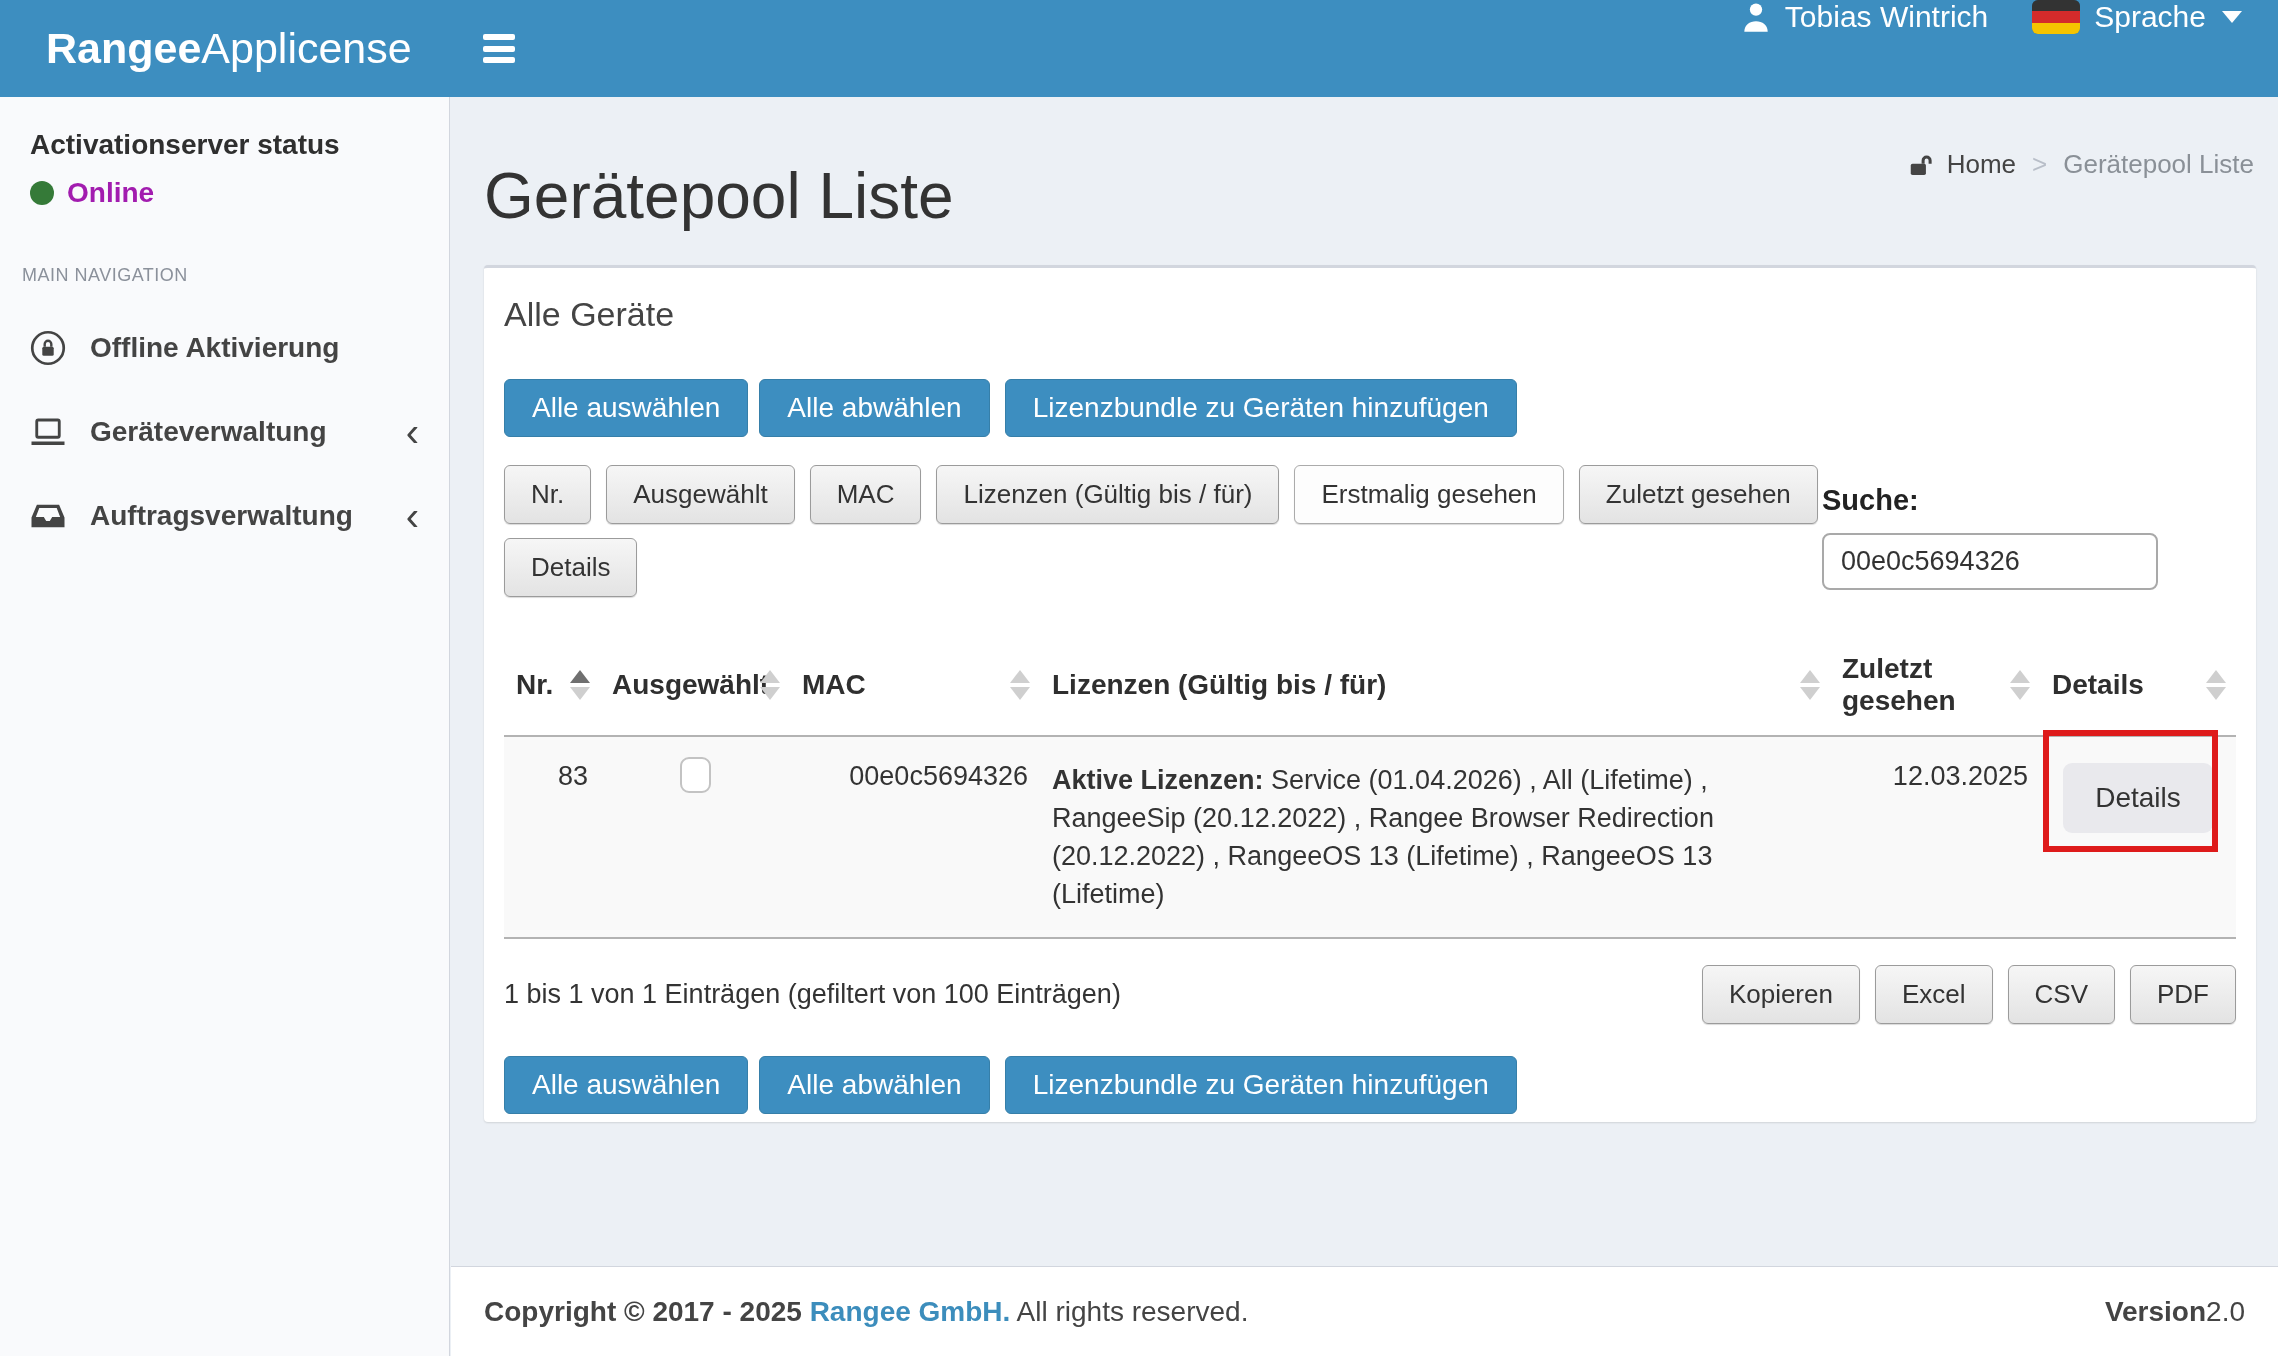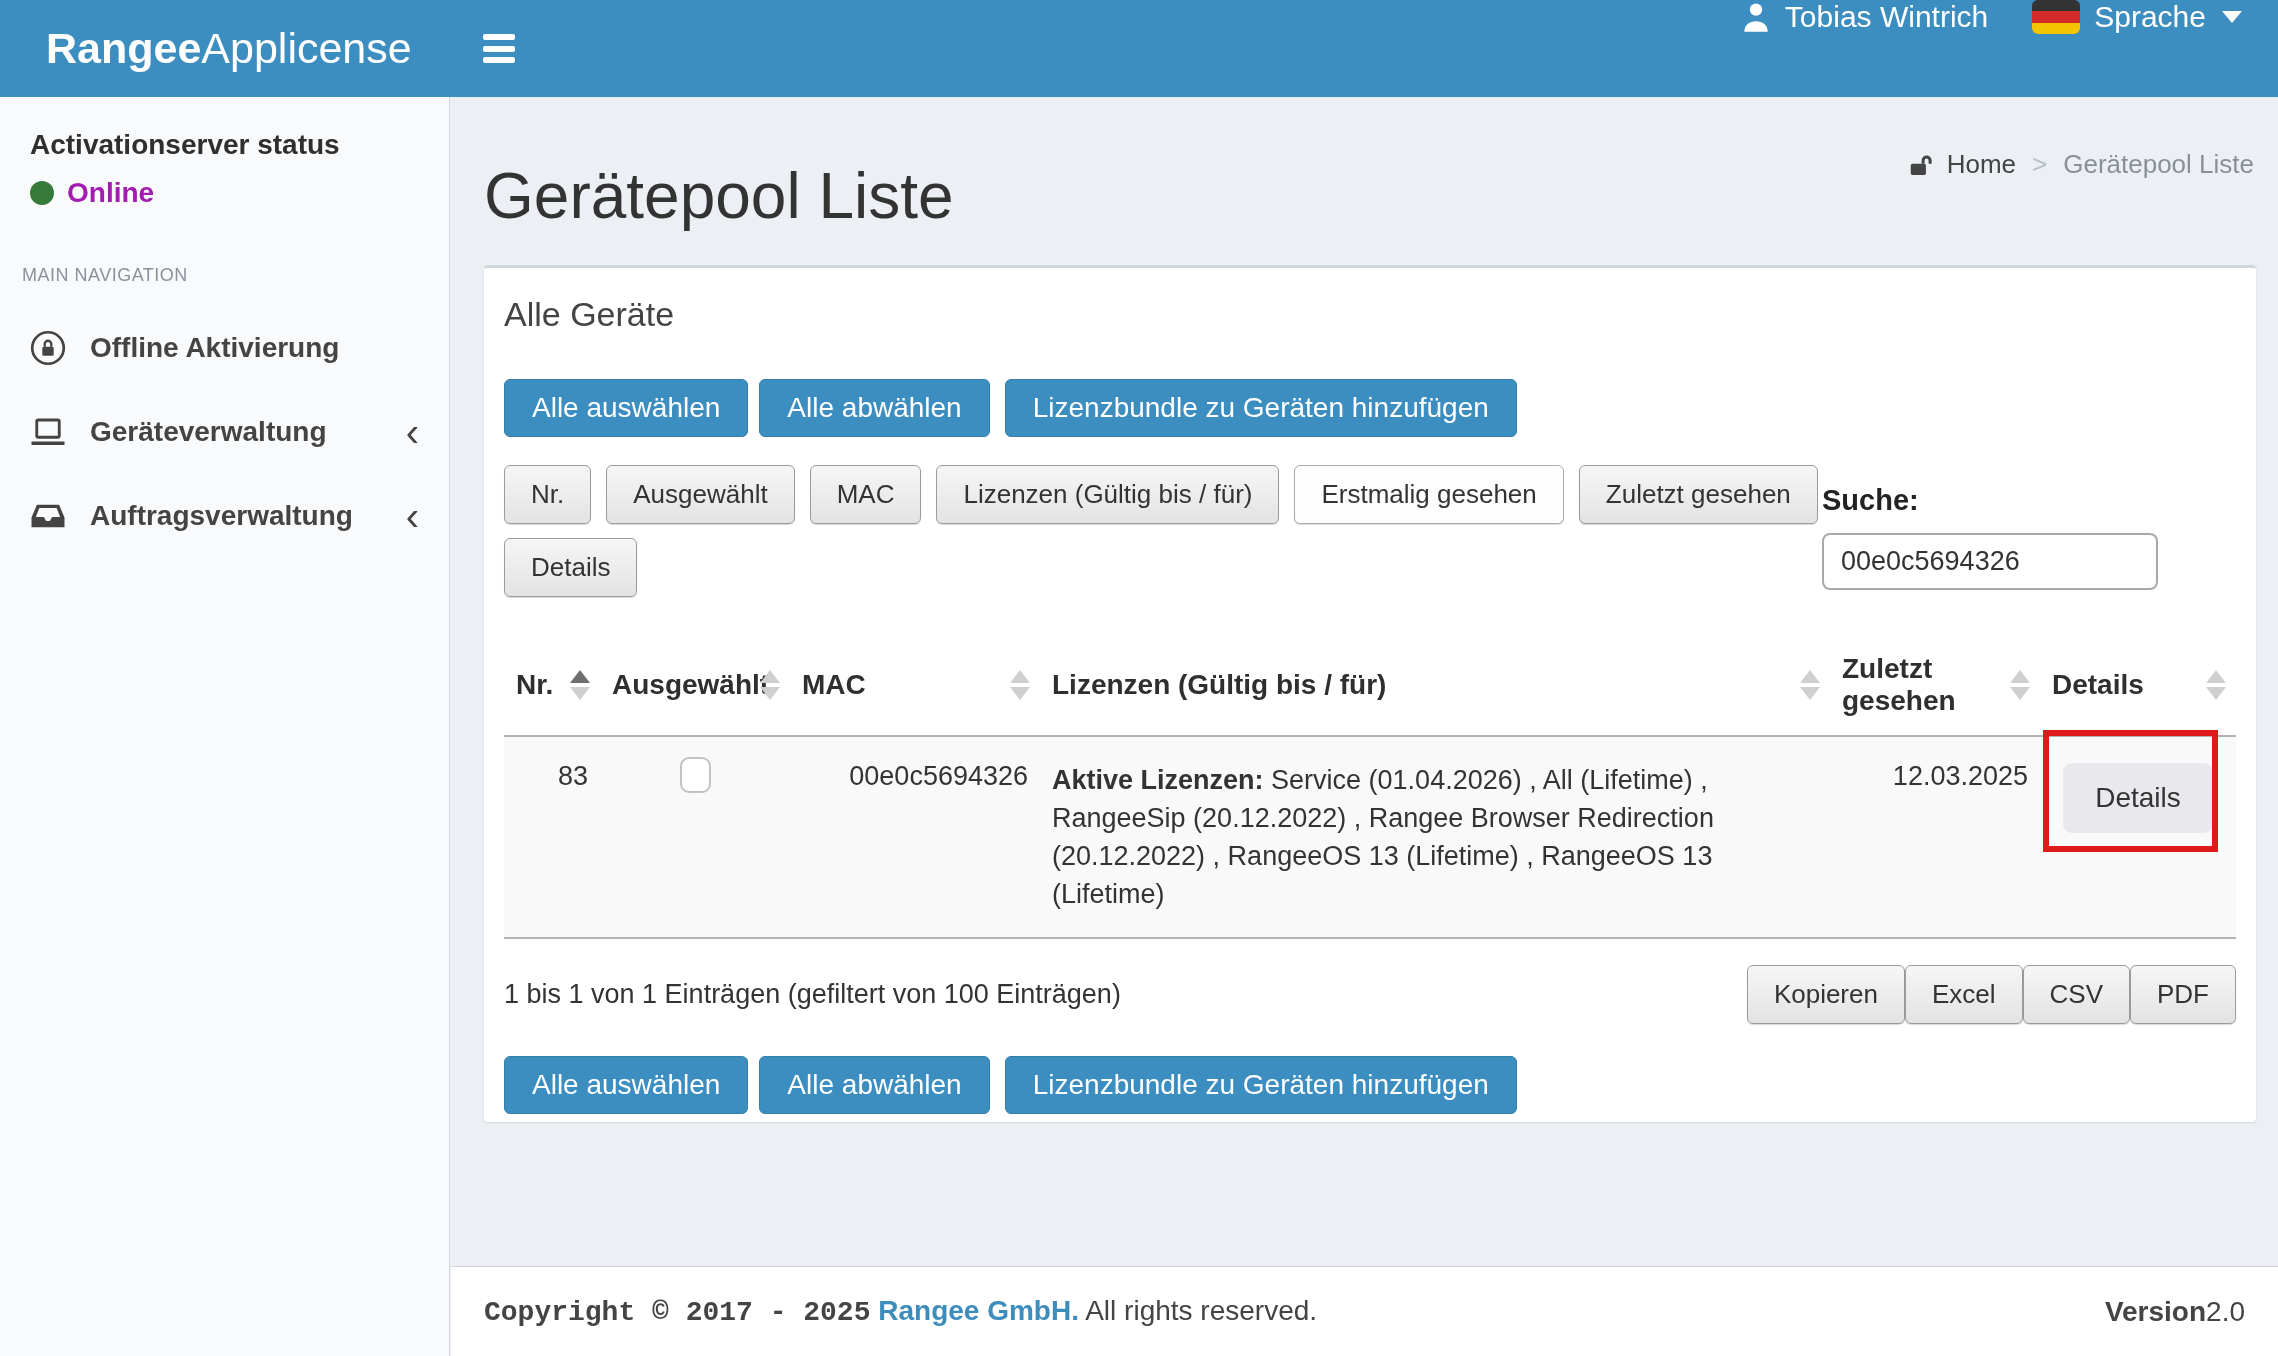--- a/index.html
+++ b/index.html
@@ -145,32 +145,32 @@
     background: #e9e9ed; border: none; border-radius: 9px; font-family: inherit;
     font-size: 28px; color: #333; padding: 19px 32px; cursor: pointer; margin-top: 2px;
   }
   .red-box {
     position: absolute; left: 3px; top: -7px; width: 175px; height: 122px;
     border: 6px solid #de1b1b; pointer-events: none; z-index: 5;
   }
 
   .table-footer { display: flex; justify-content: space-between; align-items: center; margin-top: 26px; }
   .dt-info { font-size: 27px; color: #333; }
-  .exports { display: flex; }
+  .exports { display: flex; gap: 15px; }
 
   .btn-row.bottom { margin-top: 32px; }
 
   
   .main-footer {
     position: absolute; left: 451px; right: 0; bottom: 0; height: 90px;
     background: #fff; border-top: 1px solid #d2d6de;
     display: flex; align-items: center; justify-content: space-between;
     padding: 0 33px; font-size: 28px; color: #444;
   }
-  .main-footer .bold { font-weight: 700; font-family: Liberation Mono, monospace; }
+  .main-footer .bold { font-weight: 700; }
   .main-footer a { color: #3c8dbc; font-weight: 700; text-decoration: none; cursor: pointer; }
   .version b { font-weight: 700; }
 </style>
 </head>
 <body>
 
 <div class="app">
 
   <header class="navbar">
     <div class="brand">

